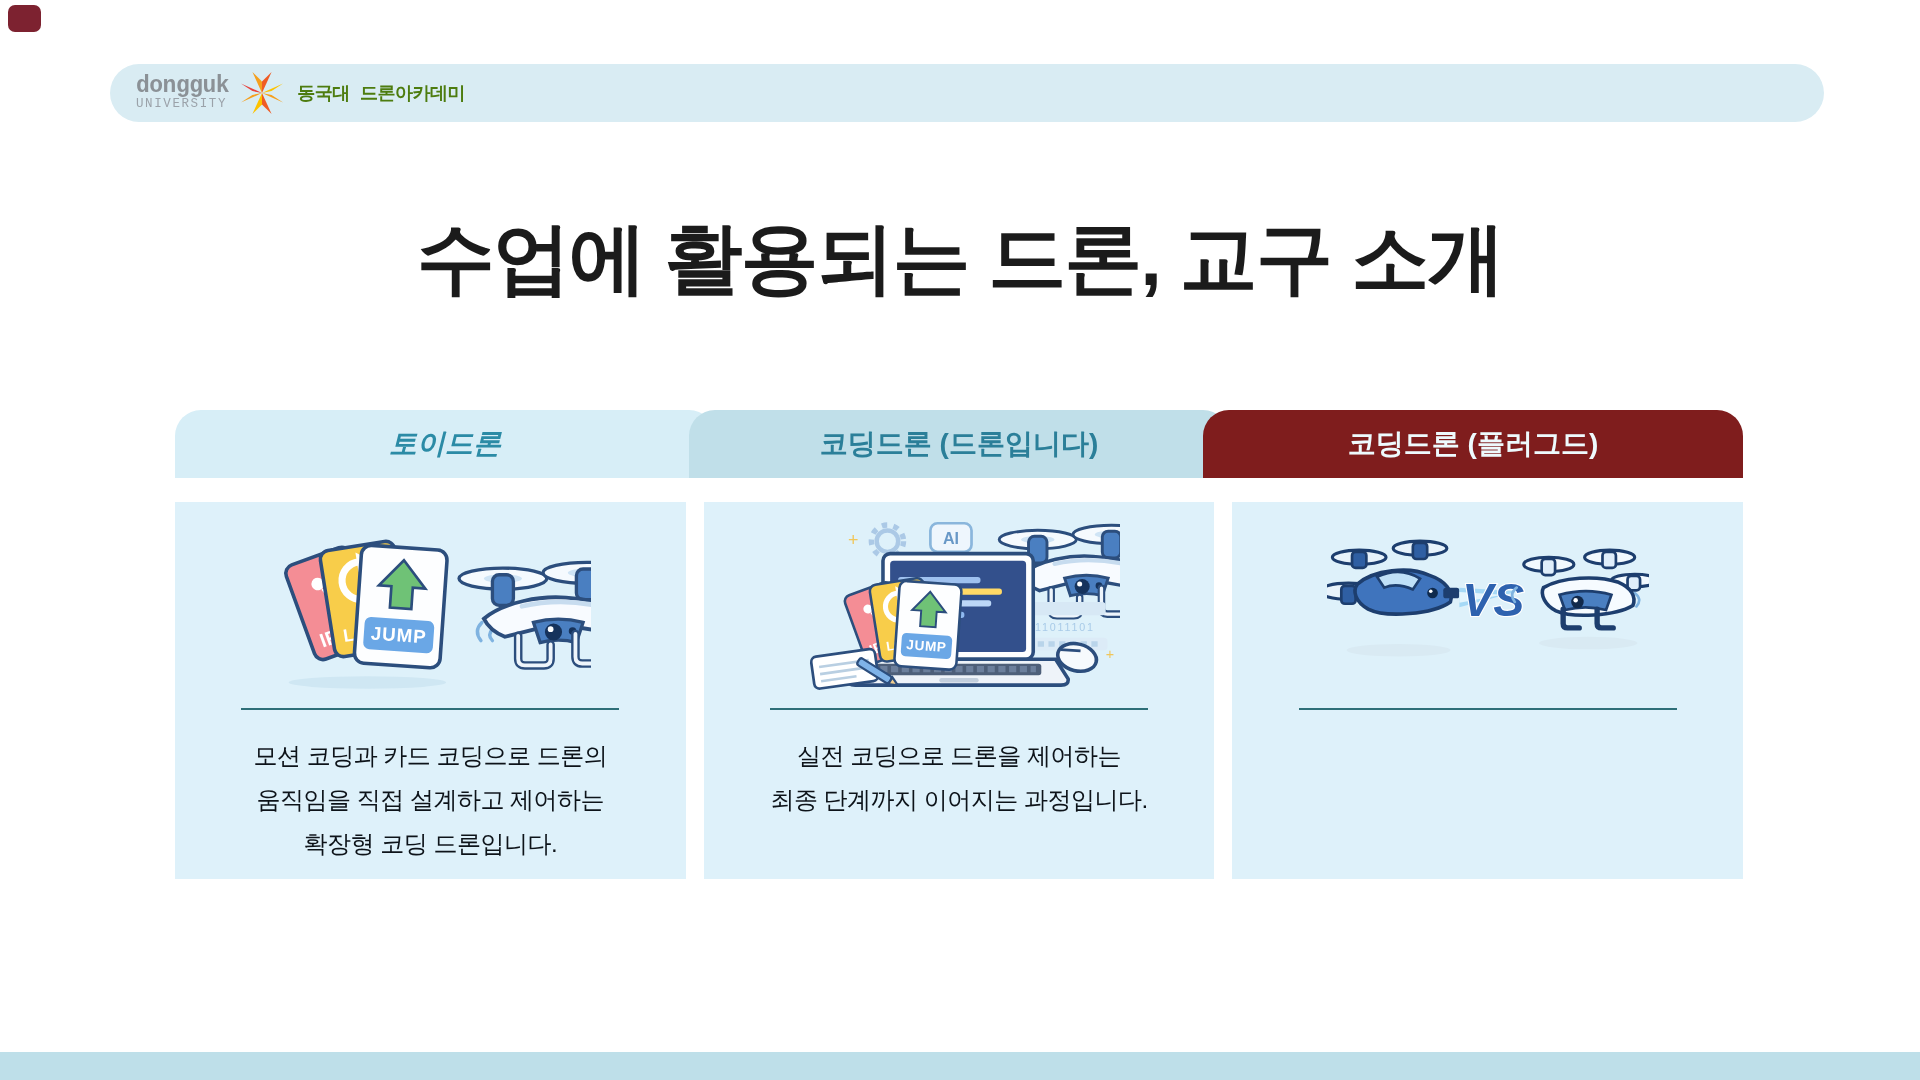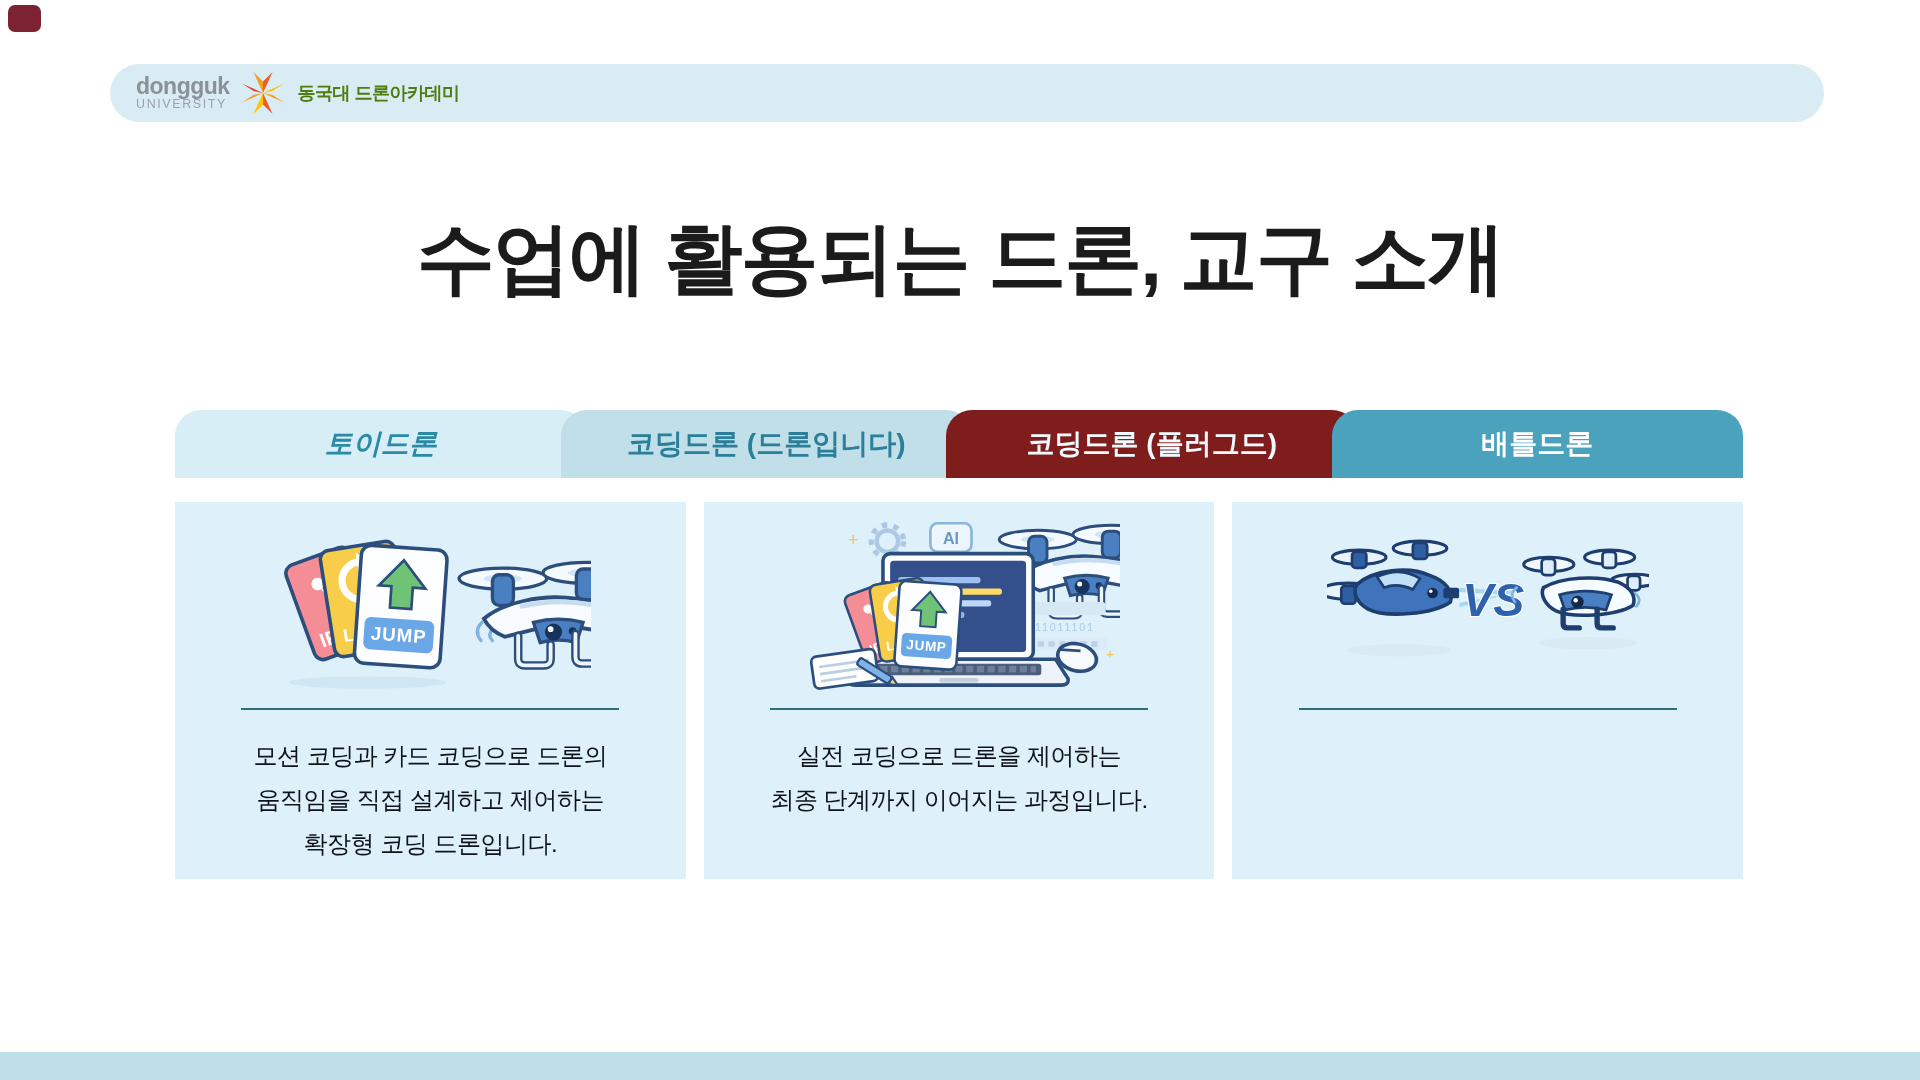--- a/index.html
+++ b/index.html
@@ -4,21 +4,21 @@
 <style>
   * { margin:0; padding:0; box-sizing:border-box; }
   html,body { width:1920px; height:1080px; background:#ffffff; }
   body { font-family:"Liberation Sans","DejaVu Sans",sans-serif; }
   .page { position:relative; width:1920px; height:1080px; background:#ffffff; overflow:hidden; }
 
   .rec-marker { position:absolute; left:8px; top:5px; width:33px; height:27px;
     border-radius:7px; background:#7d2230; }
 
   .banner { position:absolute; left:110px; top:64px; width:1714px; height:58px;
-    border-radius:29px; background:#d9ecf3; display:flex; align-items:center; padding-left:26px; }
+    border-radius:29px; background:#d9ecf3; display:flex; align-items:center; padding-left:26px;font-family:Liberation Mono, monospace; }
   .logo-text { line-height:1; margin-right:10px; }
   .logo-top { font-size:23px; font-weight:700; color:#8b9196; letter-spacing:-0.5px; }
   .logo-bottom { font-size:12.5px; color:#9ba2a9; letter-spacing:1.6px; margin-top:0; }
   .flower { width:46px; height:46px; margin-right:12px; }
   .brand { font-size:18px; font-weight:700; color:#4d7c0f; letter-spacing:-0.5px; }
 
   .main-title { position:absolute; left:0; top:212px; width:100%; text-align:center;
     font-size:78px; line-height:92px; font-weight:800; color:#1b1b1b; letter-spacing:-2px; }
 
   .tabs { position:absolute; left:175px; top:410px; width:1568px; height:68px; display:flex; }
@@ -114,21 +114,20 @@
     </svg>
     <div class="brand">동국대 드론아카데미</div>
   </div>
 
   <div class="main-title">수업에 활용되는 드론, 교구 소개</div>
 
   <div class="tabs">
     <div class="tab" style="background: rgb(215, 238, 247); color: rgb(43, 139, 166); font-style: italic;">토이드론</div>
     <div class="tab tab2" style="background: rgb(192, 223, 233); color: rgb(43, 127, 153);">코딩드론 (드론입니다)</div>
     <div class="tab tab3" style="background: #7f1d1d; color: rgb(238, 250, 253);">코딩드론 (플러그드)</div>
-    <div class="tab tab4" style="background: rgb(74, 162, 188); color: rgb(255, 255, 255);">배틀드론</div>
   </div>
 
   <div class="cards">
 
 
     <div class="card">
       <div class="illus">
         <svg class="scene" viewBox="0 0 360 190">
           <ellipse cx="110" cy="176" rx="88" ry="7" fill="#cfe7f3"></ellipse>
           <use href="#cardfan" x="4" y="8" width="210" height="180"></use>

